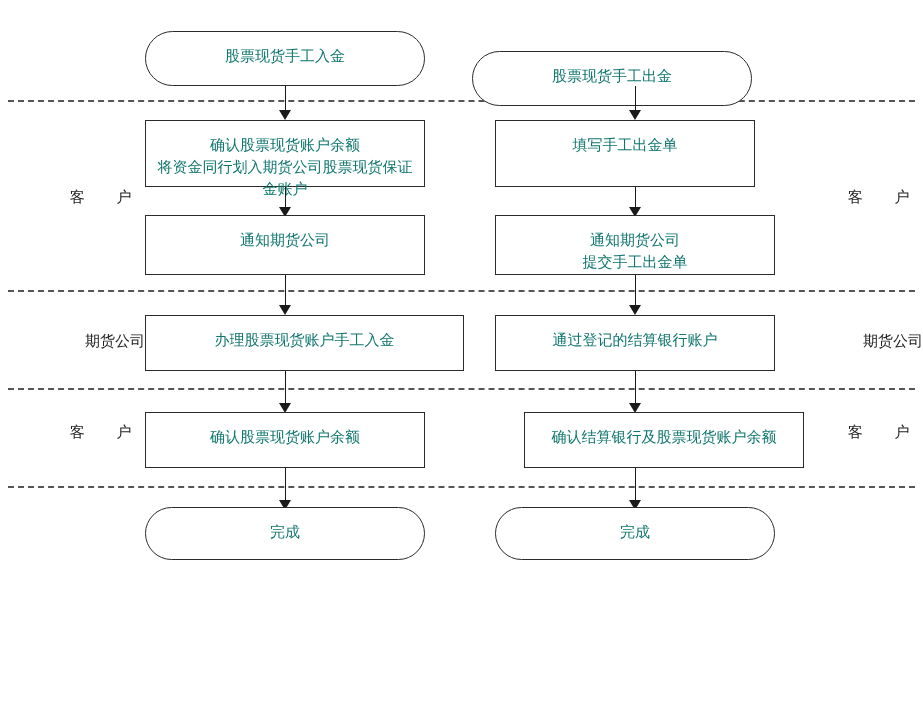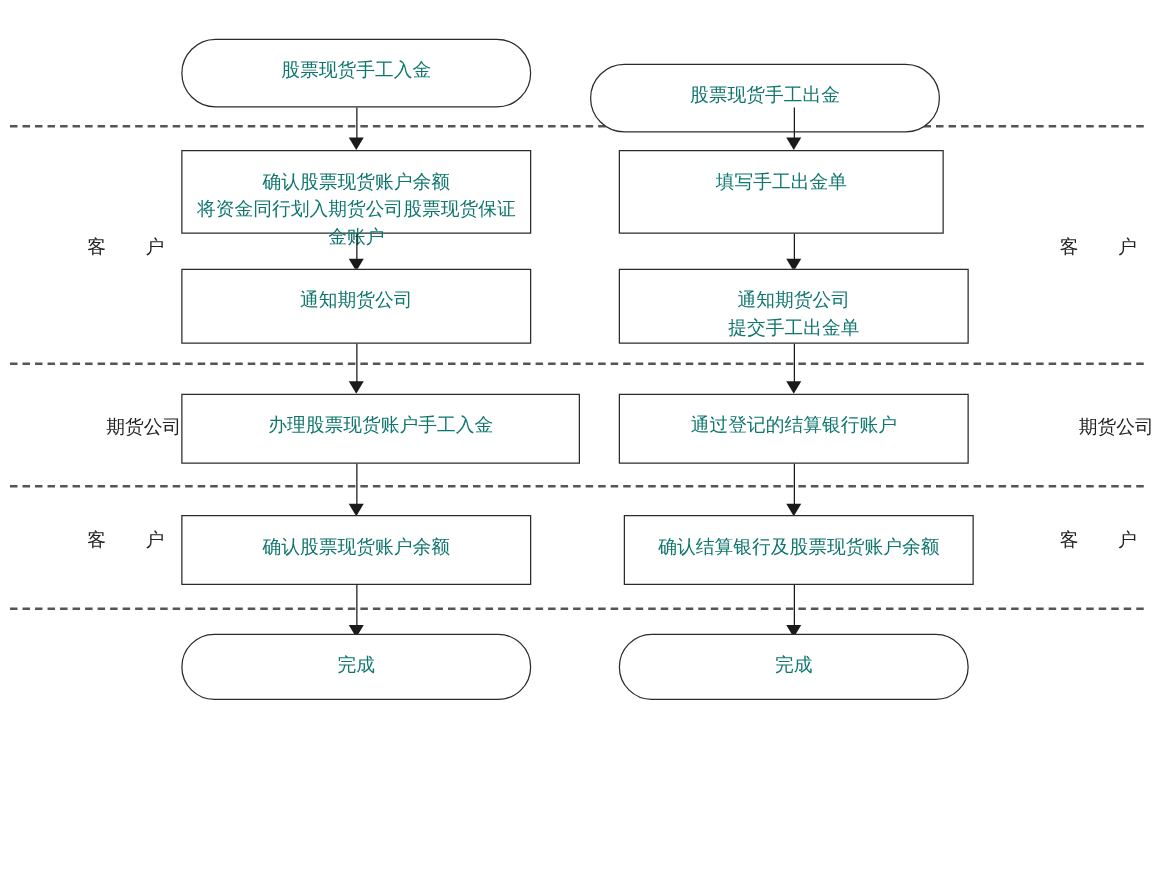--- a/index.html
+++ b/index.html
@@ -172,21 +172,21 @@
   <div class="connector" style="left:635px;top:275px;height:38px;"></div>
   <div class="arrowhead" style="left:629px;top:305px;"></div>
 
   <div class="node" style="left:495px;top:315px;width:280px;height:56px;">
     <span class="node-text">通过登记的结算银行账户</span>
   </div>
 
   <div class="connector" style="left:635px;top:371px;height:40px;"></div>
   <div class="arrowhead" style="left:629px;top:403px;"></div>
 
-  <div class="node" style="left:499px;top:412px;width:280px;height:56px;">
+  <div class="node" style="left:524px;top:412px;width:280px;height:56px;">
     <span class="node-text">确认结算银行及股票现货账户余额</span>
   </div>
 
   <div class="connector" style="left:635px;top:468px;height:40px;"></div>
   <div class="arrowhead" style="left:629px;top:500px;"></div>
 
   <div class="node terminator" style="left:495px;top:507px;width:280px;height:53px;">
     <span class="node-text">完成</span>
   </div>
 

